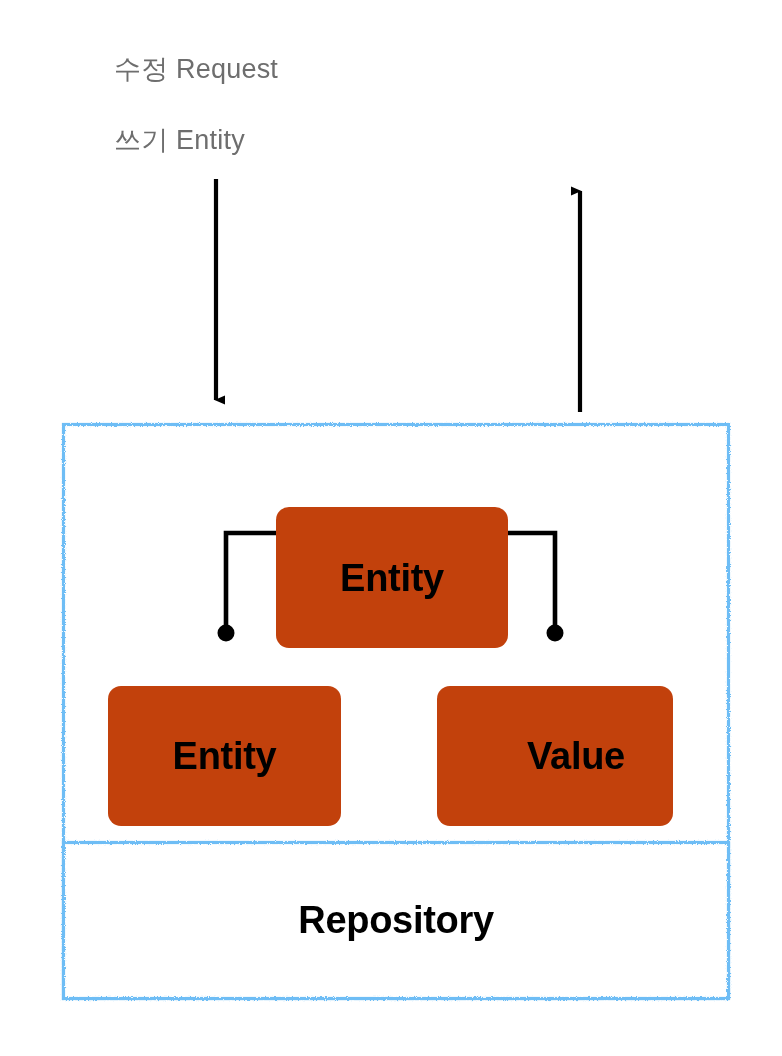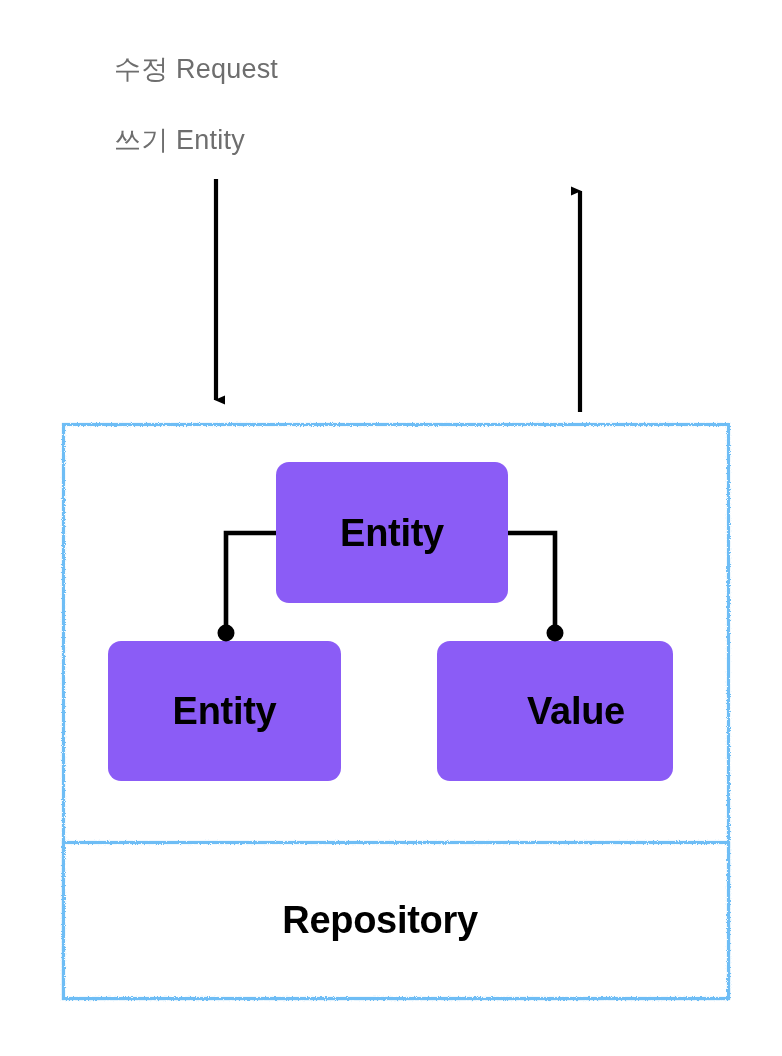--- a/index.html
+++ b/index.html
@@ -66,43 +66,44 @@
     left: 0;
     top: 0;
     width: 100%;
     height: 100%;
     overflow: visible;
   }
 
   
   .node {
     position: absolute;
-    background: #8b5cf6;
+    background: #c2410c;
     border-radius: 13px;
     display: flex;
     align-items: center;
     justify-content: center;
     box-sizing: border-box;
+    margin-top: 45px;
   }
   .node-label {
     color: #000000;
     font-weight: bold;
     font-size: 38px;
     letter-spacing: -0.3px;
     line-height: 1;
     user-select: none;
   }
   #node-entity-root  { left: 276px; top: 462px; width: 232px; height: 141px; }
   #node-entity-child { left: 108px; top: 641px; width: 233px; height: 140px; }
   #node-value-child  { left: 437px; top: 641px; width: 236px; height: 140px; padding-left: 42px; }
 
   
   #repository-label {
     position: absolute;
-    left: 46px;
+    left: 62px;
     top: 841px;
     width: 668px;
     height: 159px;
     display: flex;
     align-items: center;
     justify-content: center;
     color: #000000;
     font-weight: bold;
     font-size: 38px;
     letter-spacing: -0.3px;

